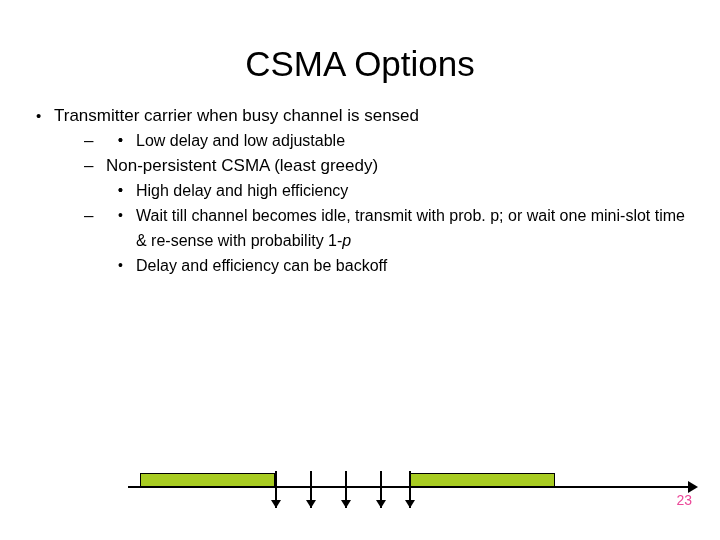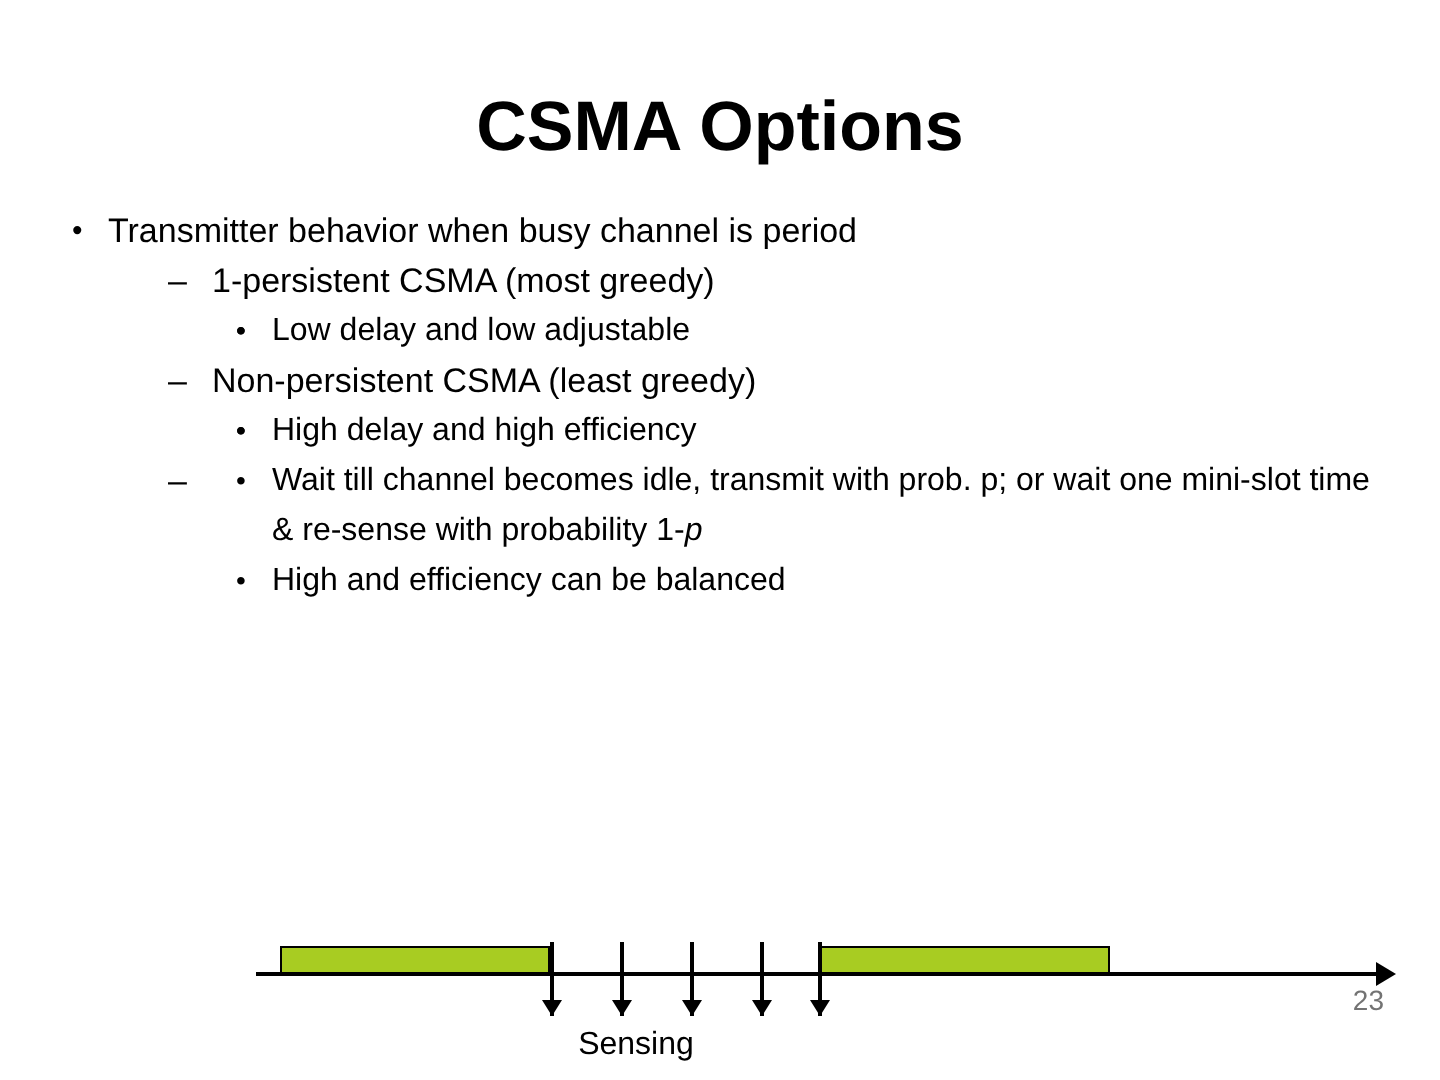--- a/index.html
+++ b/index.html
@@ -21,21 +21,21 @@
     width: 720px;
     height: 540px;
   }
   .slide-title {
     position: absolute;
     left: 0;
     top: 44px;
     width: 720px;
     text-align: center;
     font-size: 35px;
-    font-weight: bold;
+    font-weight: normal;
     letter-spacing: 0px;
     color: #000000;
   }
   .body-block {
     position: absolute;
     left: 24px;
     top: 103px;
     width: 672px;
   }
   ul.lvl1 {
@@ -96,21 +96,21 @@
     line-height: 25px;
   }
   .lvl3-wrap {
     display: block;
   }
   .page-number {
     position: absolute;
     right: 28px;
     top: 492px;
     font-size: 14px;
-    color: #737373;
+    color: #ec4899;
   }
   
   .diagram {
     position: absolute;
     left: 0;
     top: 455px;
     width: 720px;
     height: 85px;
   }
   .axis-line {
@@ -167,27 +167,26 @@
 <body>
 
 <div class="slide">
 
   <div class="slide-title">CSMA Options</div>
 
   <div class="body-block">
     <ul class="lvl1">
       <li>
         <span class="bullet">•</span>
-        <span>Transmitter behavior when busy channel is period</span>
+        <span>Transmitter carrier when busy channel is sensed</span>
 
         <ul class="lvl2">
 
           <li>
             <span class="bullet">–</span>
-            <span>1-persistent CSMA (most greedy)</span>
           </li>
           <div class="lvl3-wrap">
             <ul class="lvl3">
               <li>
                 <span class="bullet">•</span>
               </li>
               <li>
                 <span class="bullet">•</span>
                 <span>Low delay and low adjustable</span>
               </li>
@@ -214,21 +213,21 @@
             <span class="bullet">–</span>
           </li>
           <div class="lvl3-wrap">
             <ul class="lvl3">
               <li>
                 <span class="bullet">•</span>
                 <span>Wait till channel becomes idle, transmit with prob. p; or wait one mini-slot time &amp; re-sense with probability 1-</span><em>p</em>
               </li>
               <li>
                 <span class="bullet">•</span>
-                <span>High and efficiency can be balanced</span>
+                <span>Delay and efficiency can be backoff</span>
               </li>
             </ul>
           </div>
 
         </ul>
       </li>
     </ul>
   </div>
 
   <div class="diagram">
@@ -249,18 +248,17 @@
     <div class="tick down" style="left:345px;"></div>
     <div class="tick down" style="left:380px;"></div>
     <div class="tick down" style="left:409px;"></div>
 
     <div class="sense-arrow" style="left:271px;"></div>
     <div class="sense-arrow" style="left:306px;"></div>
     <div class="sense-arrow" style="left:341px;"></div>
     <div class="sense-arrow" style="left:376px;"></div>
     <div class="sense-arrow" style="left:405px;"></div>
 
-    <div class="sensing-label">Sensing</div>
   </div>
 
   <div class="page-number">23</div>
 
 </div>
 
 </body></html>

